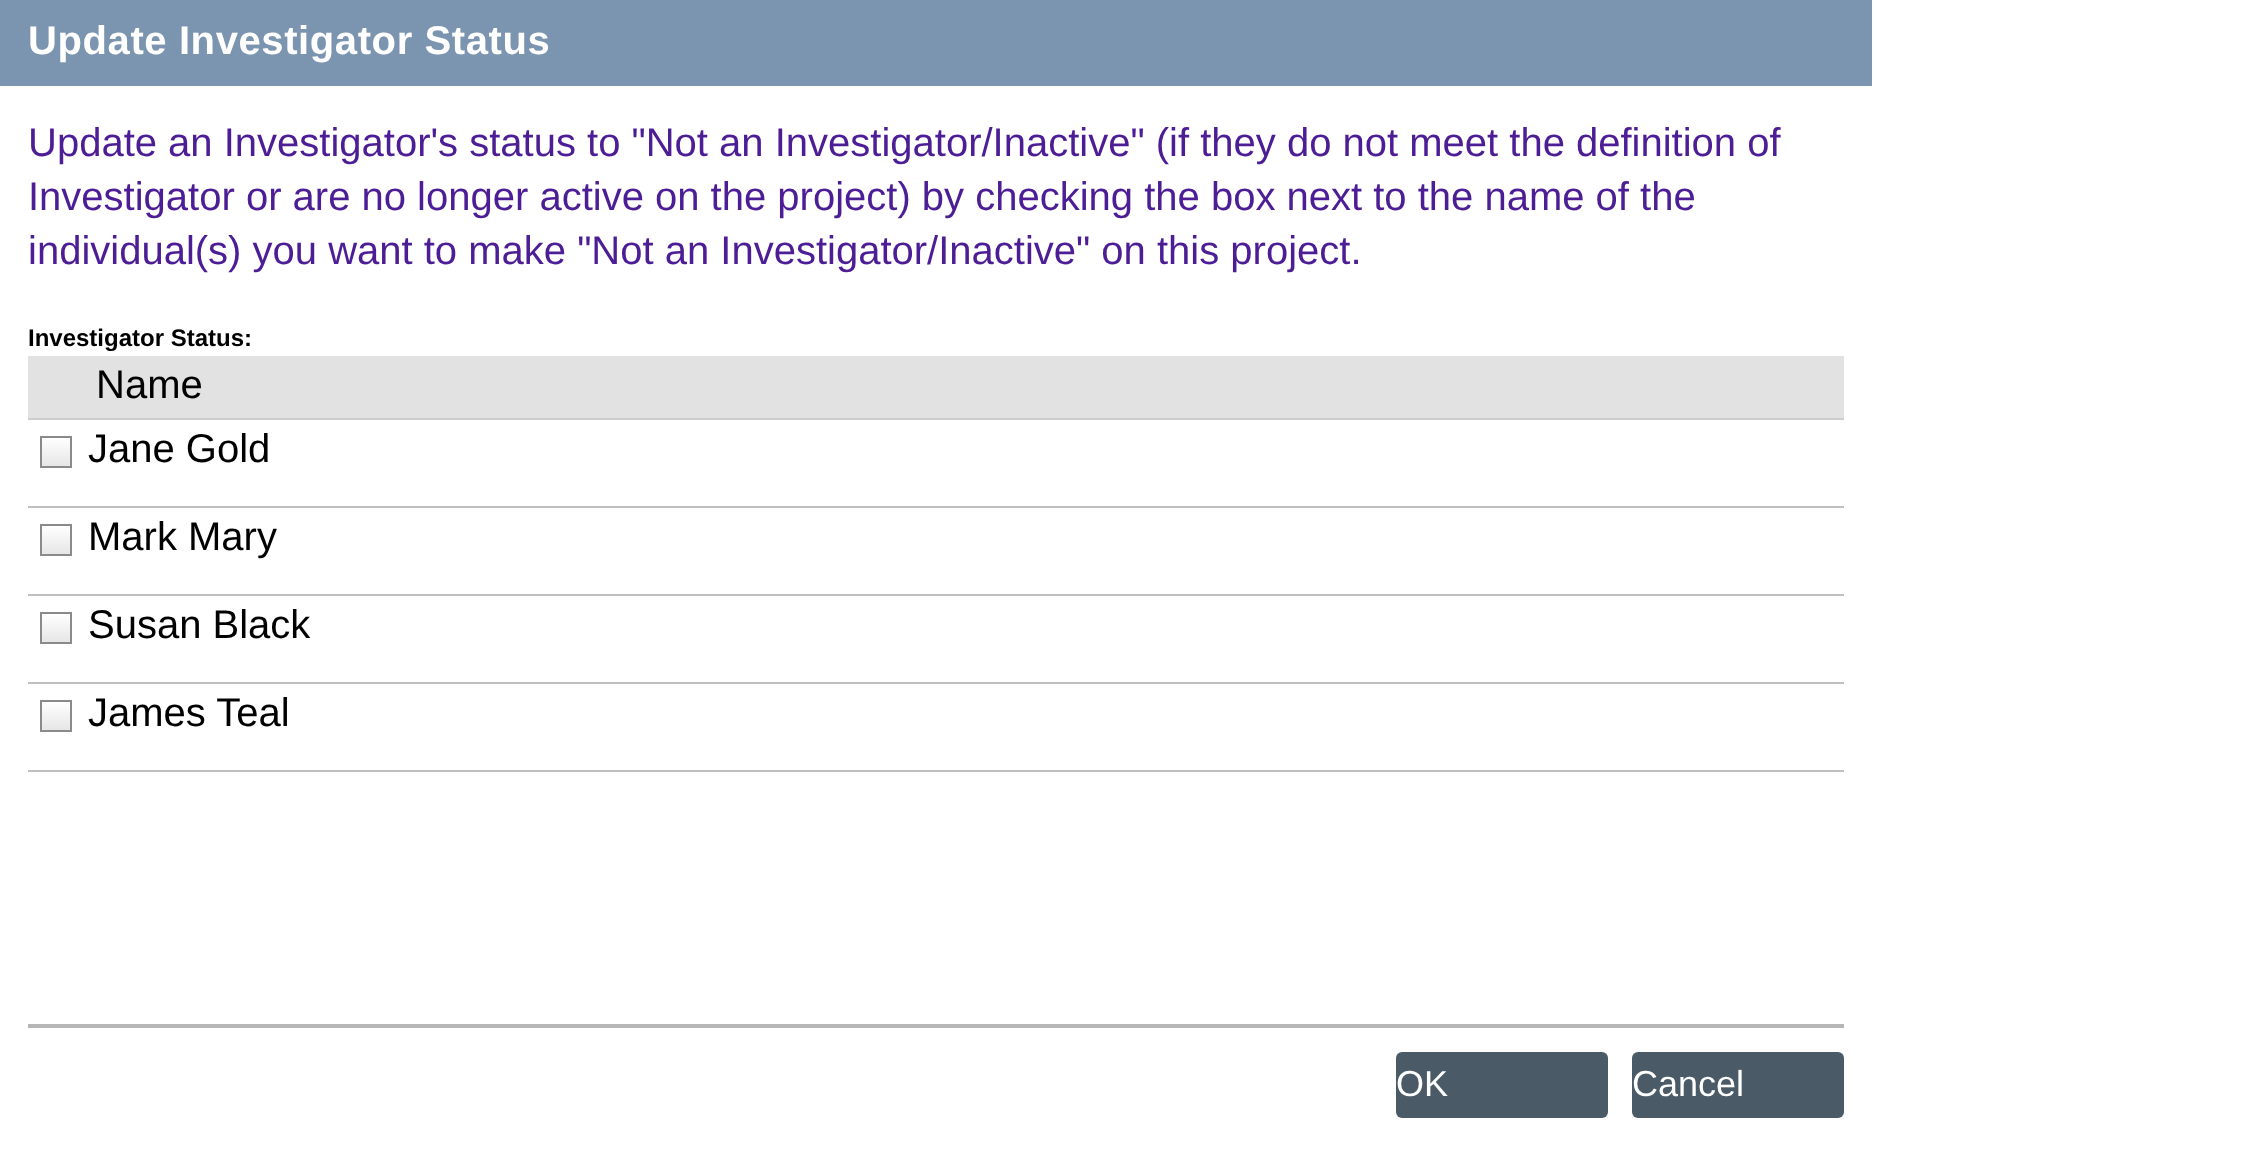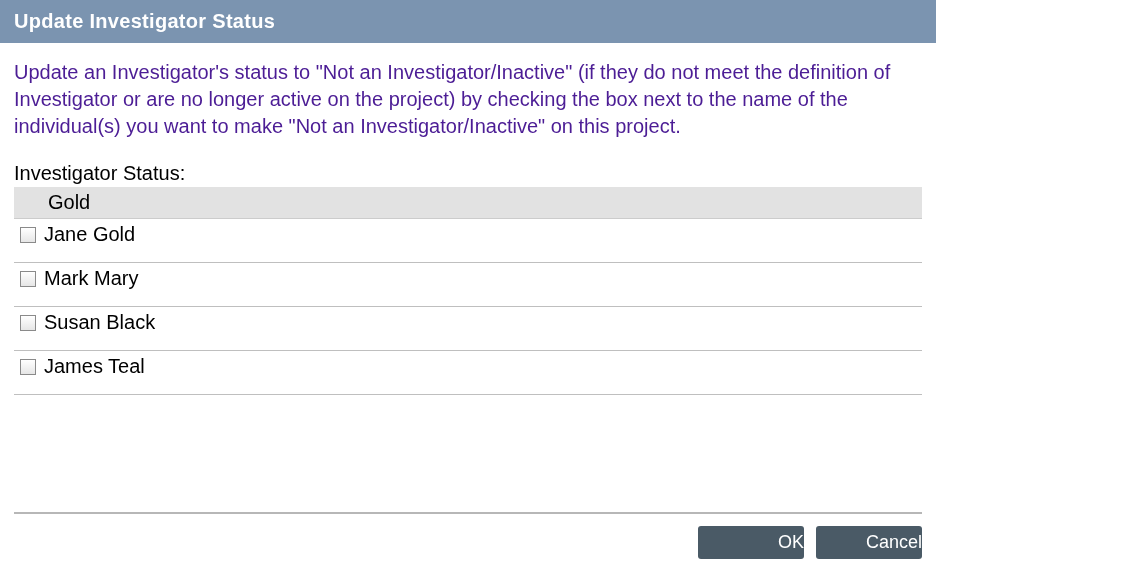--- a/index.html
+++ b/index.html
@@ -23,22 +23,22 @@
       padding: 16px 14px 0 14px;
     }
     .instructions {
       color: #4c1d95;
       font-weight: normal;
       font-size: 20px;
       line-height: 1.35;
       margin-bottom: 22px;
     }
     .section-label {
-      font-weight: normal;
-      font-size: 20px;
+      font-weight: bold;
+      font-size: 12px;
       color: #000;
       margin-bottom: 2px;
     }
     .list-wrapper {
       width: 100%;
     }
     .list-header {
       background: #e2e2e2;
       padding: 4px 4px 4px 34px;
       font-size: 20px;
@@ -88,21 +88,21 @@
       display: flex;
       justify-content: flex-end;
       gap: 12px;
     }
     .btn {
       background: #4a5a66;
       color: #ffffff;
       font-size: 18px;
       padding: 6px 0;
       width: 106px;
-      text-align: right;
+      text-align: left;
       border: none;
       border-radius: 3px;
       cursor: pointer;
     }
     .outer { position: relative; width: 936px; height: 587px; }
   </style>
 </head>
 <body>
 <div class="outer">
 
@@ -110,21 +110,21 @@
   <span>Update Investigator Status</span>
 </div>
 
 <div class="content">
 
   <div class="instructions">Update an Investigator's status to "Not an Investigator/Inactive" (if they do not meet the definition of Investigator or are no longer active on the project) by checking the box next to the name of the individual(s) you want to make "Not an Investigator/Inactive" on this project.</div>
 
   <div class="section-label">Investigator Status:</div>
 
   <div class="list-wrapper">
-    <div class="list-header">Gold</div>
+    <div class="list-header">Name</div>
     <div id="rows-container">
           <div class="list-row">
             <span class="cbx"></span>
             <span>Jane Gold</span>
           </div>
           <div class="list-row">
             <span class="cbx"></span>
             <span>Mark Mary</span>
           </div>
           <div class="list-row">

